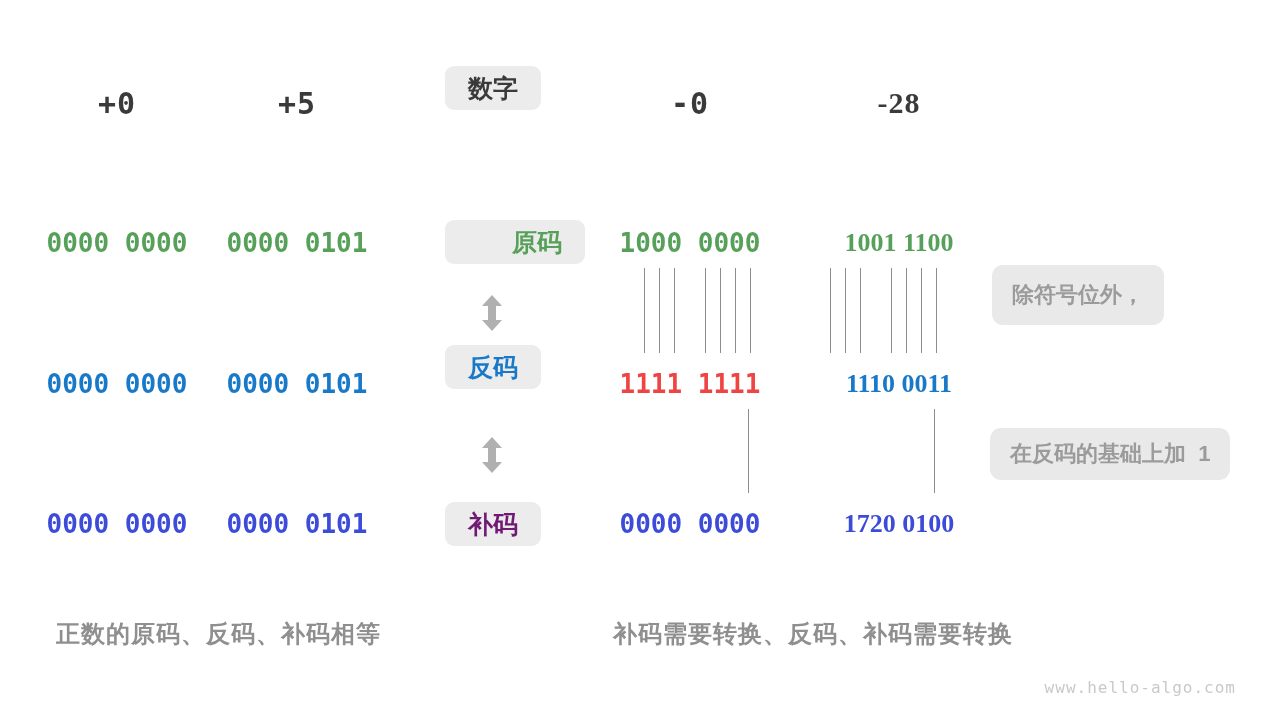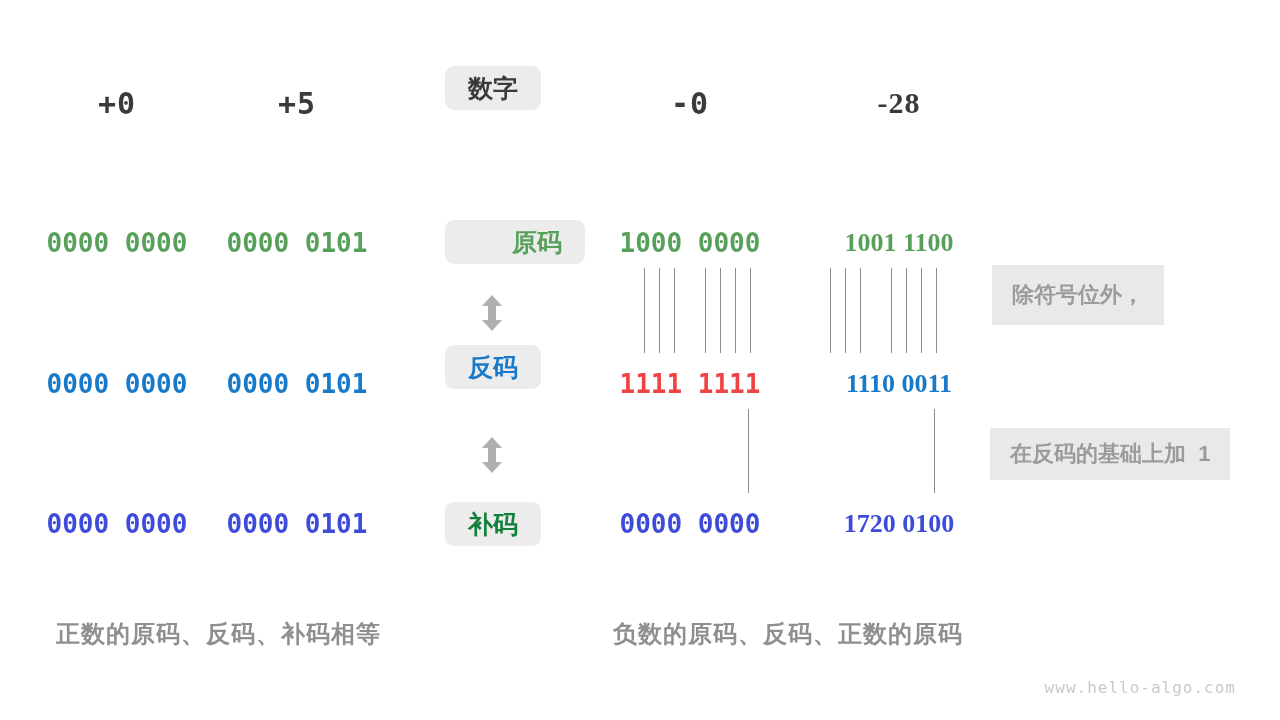--- a/index.html
+++ b/index.html
@@ -18,42 +18,42 @@
     position:absolute;left:445px;width:96px;height:44px;border-radius:9px;
     background:#ececec;display:flex;align-items:center;justify-content:center;
     font-size:25px;font-weight:bold;color:#3a3a3a;
   }
   .b-num{top:66px;text-align:center;} .b-yuan{top:220px;padding-left:44px;} .b-fan{top:345px;} .b-bu{top:502px;}
   .arrow{position:absolute;left:482px;width:20px;height:36px;}
   .a1{top:295px;} .a2{top:437px;}
   .tick{position:absolute;width:1px;height:85px;top:268px;background:#8d8d8d;}
   .conn{position:absolute;width:1px;height:84px;top:409px;background:#8d8d8d;}
   .note{
-    position:absolute;background:#e9e9e9;border-radius:0;color:#9b9b9b;
+    position:absolute;background:#e9e9e9;border-radius:11px;color:#9b9b9b;
     font-weight:bold;font-size:22px;line-height:1.55;padding:13px 20px;
     white-space:pre;
   }
   .n1{left:992px;top:265px;}
   .n2{left:990px;top:428px;padding:9px 20px;}
   .caption{position:absolute;top:618px;font-size:24px;font-weight:bold;color:#8f8f8f;letter-spacing:1px;}
   .cap-l{left:56px;} .cap-r{left:613px;}
   .watermark{position:absolute;right:44px;top:678px;font-size:16px;color:#c9c9c9;letter-spacing:1px;}
 </style>
 </head>
 <body>
 
 <div class="col c1 hdr mono">+0</div>
 <div class="col c2 hdr mono">+5</div>
 <div class="col c3 hdr mono">-0</div>
 <div class="col c4 hdr mono">-28</div>
 
 <div class="badge b-num">数字</div>
 <div class="badge b-yuan" style="color: rgb(86, 160, 90);">原码</div>
 <div class="badge b-fan" style="color: rgb(24, 121, 201);">反码</div>
-<div class="badge b-bu" style="color: #15803d; text-align: right;">补码</div>
+<div class="badge b-bu" style="color: #701a75; text-align: right;">补码</div>
 
 <div class="col c1 binrow r-yuan mono" style="color: rgb(86, 160, 90);">0000 0000</div>
 <div class="col c2 binrow r-yuan mono" style="color: rgb(86, 160, 90);">0000 0101</div>
 <div class="col c3 binrow r-yuan mono" style="color: rgb(86, 160, 90);">1000 0000</div>
 <div class="col c4 binrow r-yuan mono" style="color: rgb(86, 160, 90);">1001 1100</div>
 
 <div class="col c1 binrow r-fan mono" style="color: rgb(24, 121, 201);">0000 0000</div>
 <div class="col c2 binrow r-fan mono" style="color: rgb(24, 121, 201);">0000 0101</div>
 <div class="col c3 binrow r-fan mono" style="color: #ef4444;">1111 1111</div>
 <div class="col c4 binrow r-fan mono" style="color: rgb(24, 121, 201);">1110 0011</div>
@@ -86,15 +86,15 @@
 <div class="tick" style="left:921px;"></div>
 <div class="tick" style="left:936px;"></div>
 
 <div class="conn" style="left:748px;"></div>
 <div class="conn" style="left:934px;"></div>
 
 <div class="note n1"><span>除符号位外，</span><br></div>
 <div class="note n2">在反码的基础上加  1</div>
 
 <div class="caption cap-l">正数的原码、反码、补码相等</div>
-<div class="caption cap-r">负数的原码、反码、正数的原码</div>
+<div class="caption cap-r">补码需要转换、反码、补码需要转换</div>
 
 <div class="watermark mono">www.hello-algo.com</div>
 
 </body></html>

